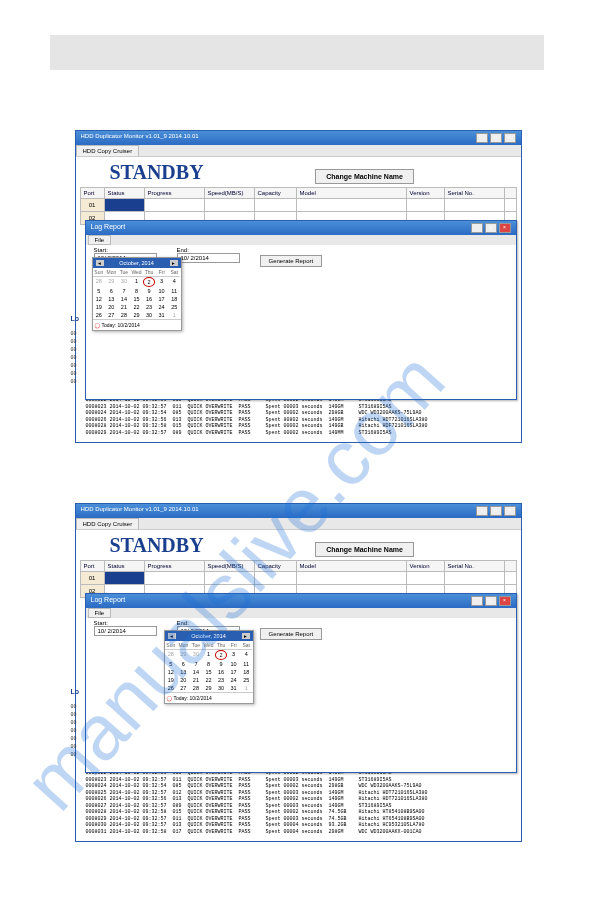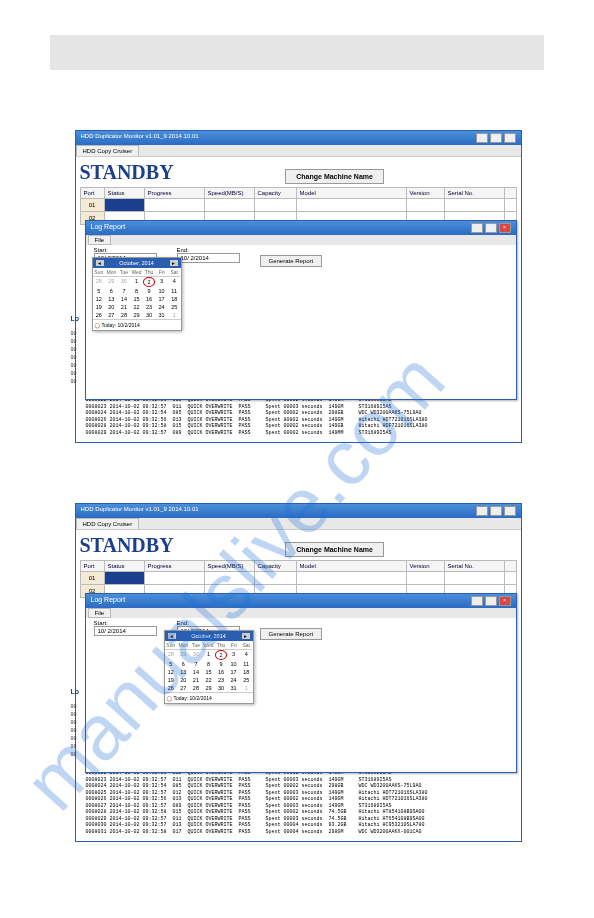--- a/index.html
+++ b/index.html
@@ -54,20 +54,21 @@
 }
 .content-area {
   padding: 4px;
 }
 .standby {
   color: #1a3f8f;
   font-weight: bold;
   font-family: 'Times New Roman', serif;
   font-size: 20px;
   display: inline-block;
+  margin-left: 30px;
 }
 .machine-btn {
   display: inline-block;
   margin-left: 110px;
   background: #f0f0f0;
   border: 1px solid #999;
   padding: 3px 10px;
   font-size: 7px;
   font-weight: bold;
 }

